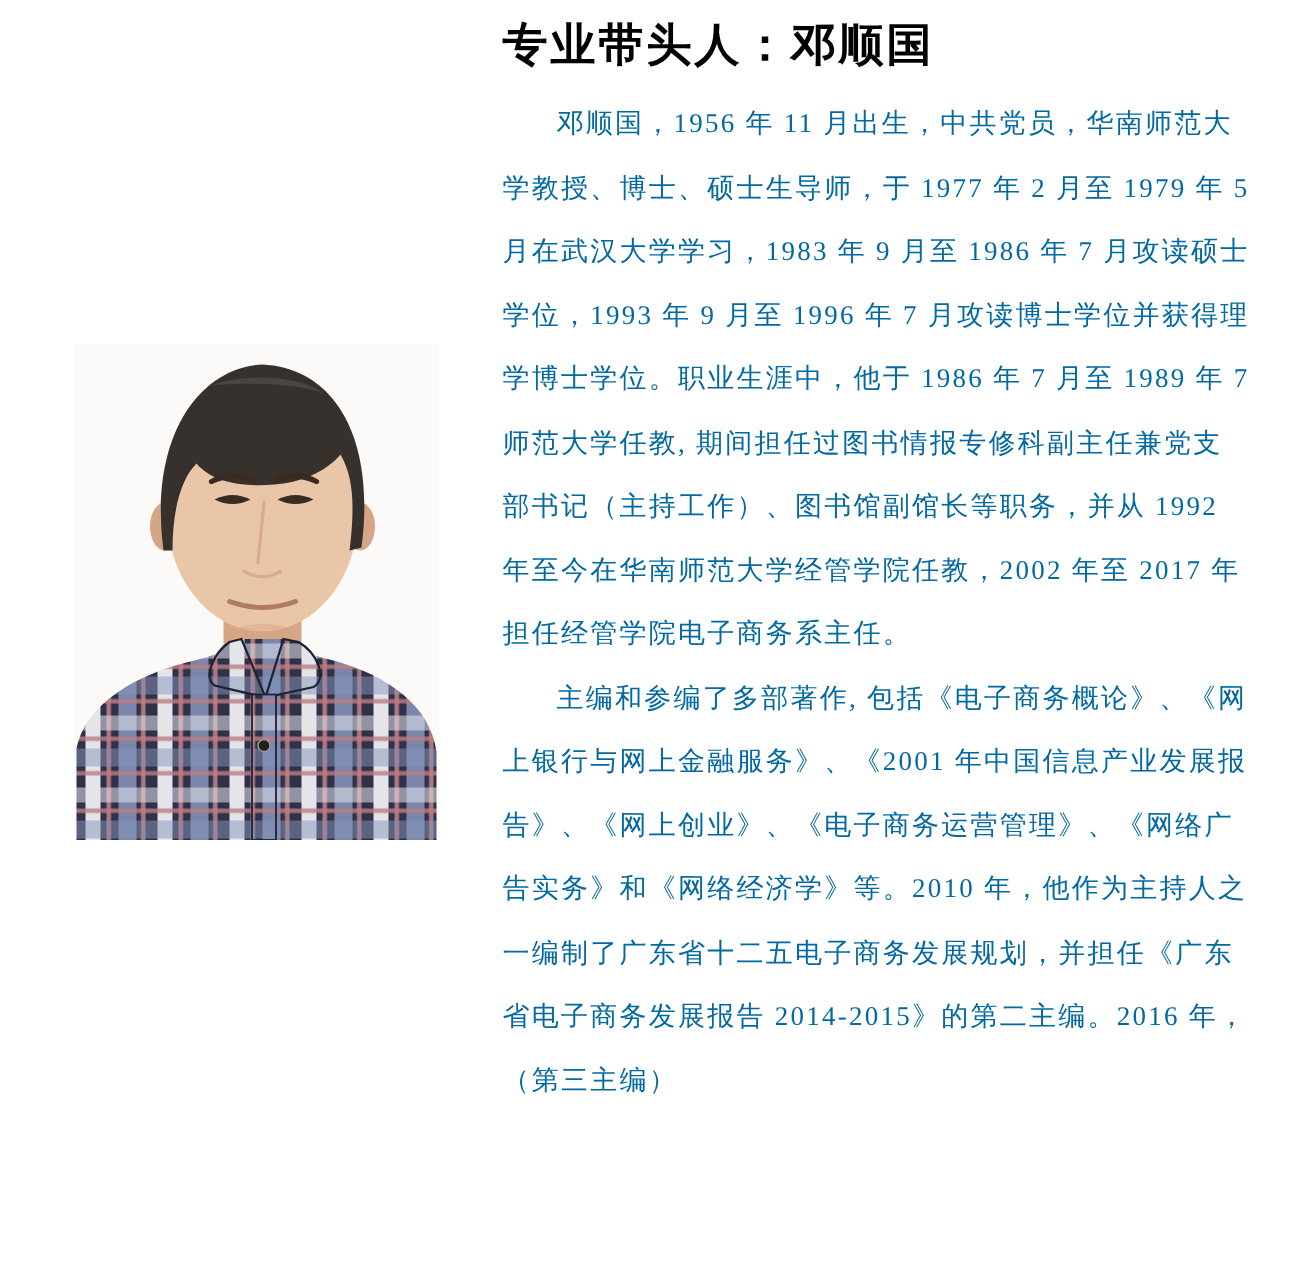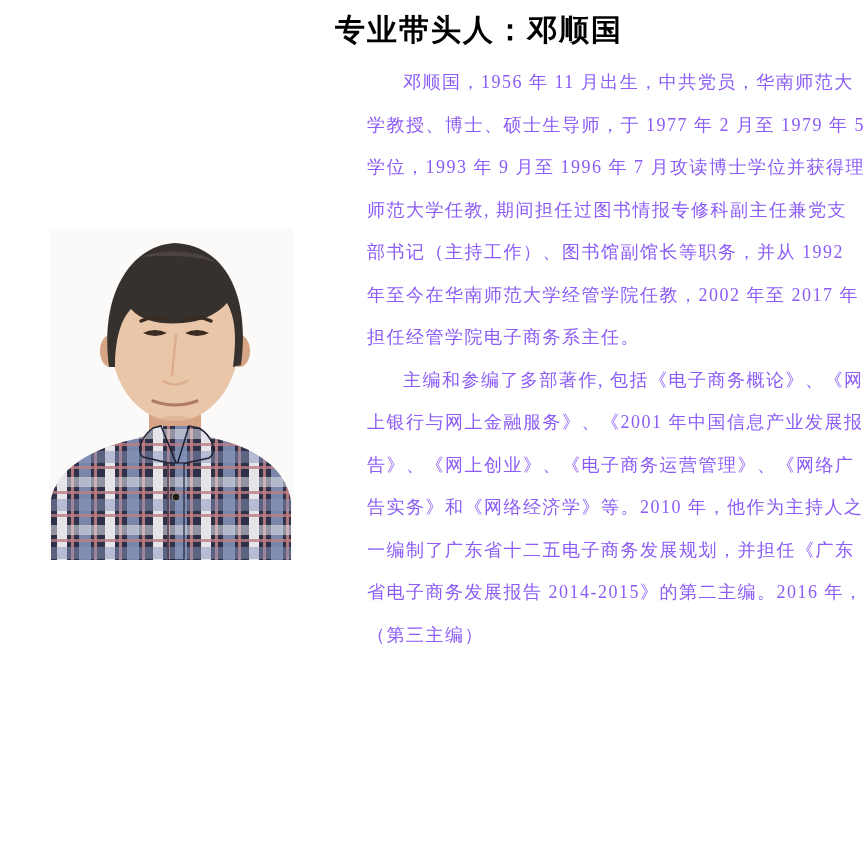--- a/index.html
+++ b/index.html
@@ -40,22 +40,21 @@
     left: 335px;
     top: 61px;
     width: 522px;
   }
   .line {
     height: 42.5px;
     line-height: 42.5px;
     font-size: 18px;
     letter-spacing: 1.5px;
     white-space: nowrap;
-    color: #8b5cf6;
-    margin-left: 32px;
+    color: #0369a1;
   }
   .indent { text-indent: 36px; }
 </style>
 </head>
 <body>
 
 <div class="page">
 
   <div class="photo">
     <svg viewBox="0 0 244 331" xmlns="http://www.w3.org/2000/svg">
@@ -110,21 +109,23 @@
       <ellipse cx="126" cy="192" rx="18" ry="5" opacity="0.5" fill="#d6a585"></ellipse>
     </svg>
   </div>
 
   <h1 class="title">专业带头人：邓顺国</h1>
 
   <div class="bio">
     <div>
       <div class="line indent">邓顺国，1956 年 11 月出生，中共党员，华南师范大</div>
       <div class="line">学教授、博士、硕士生导师，于 1977 年 2 月至 1979 年 5</div>
+      <div class="line">月在武汉大学学习，1983 年 9 月至 1986 年 7 月攻读硕士</div>
       <div class="line">学位，1993 年 9 月至 1996 年 7 月攻读博士学位并获得理</div>
+      <div class="line">学博士学位。职业生涯中，他于 1986 年 7 月至 1989 年 7</div>
       <div class="line">师范大学任教, 期间担任过图书情报专修科副主任兼党支</div>
       <div class="line">部书记（主持工作）、图书馆副馆长等职务，并从 1992</div>
       <div class="line">年至今在华南师范大学经管学院任教，2002 年至 2017 年</div>
       <div class="line">担任经管学院电子商务系主任。</div>
     </div>
     <div>
       <div class="line indent">主编和参编了多部著作, 包括《电子商务概论》、《网</div>
       <div class="line">上银行与网上金融服务》、《2001 年中国信息产业发展报</div>
       <div class="line">告》、《网上创业》、《电子商务运营管理》、《网络广</div>
       <div class="line">告实务》和《网络经济学》等。2010 年，他作为主持人之</div>

